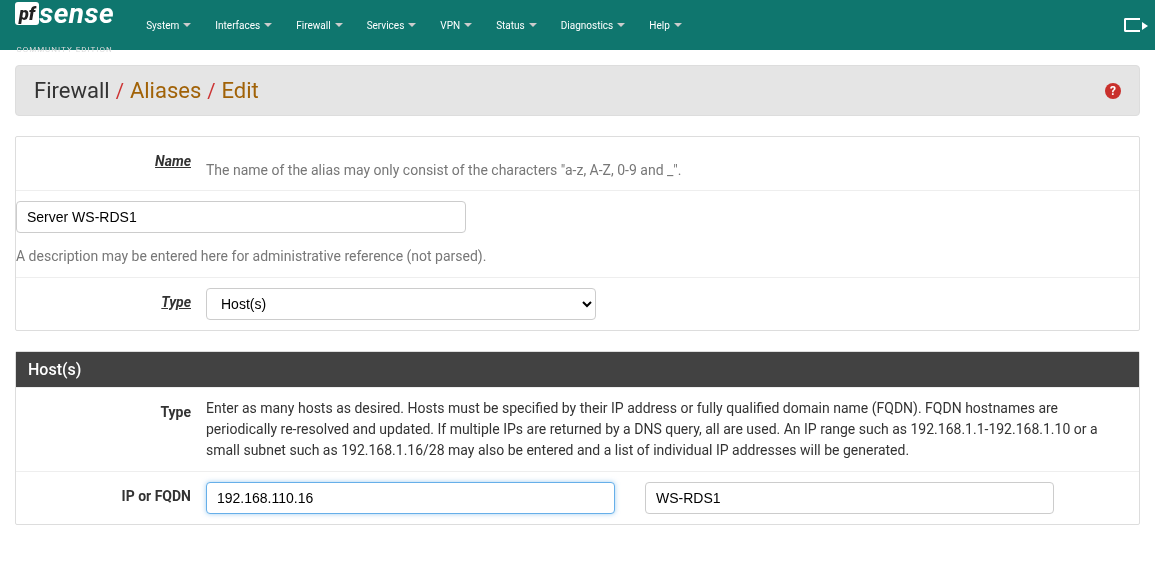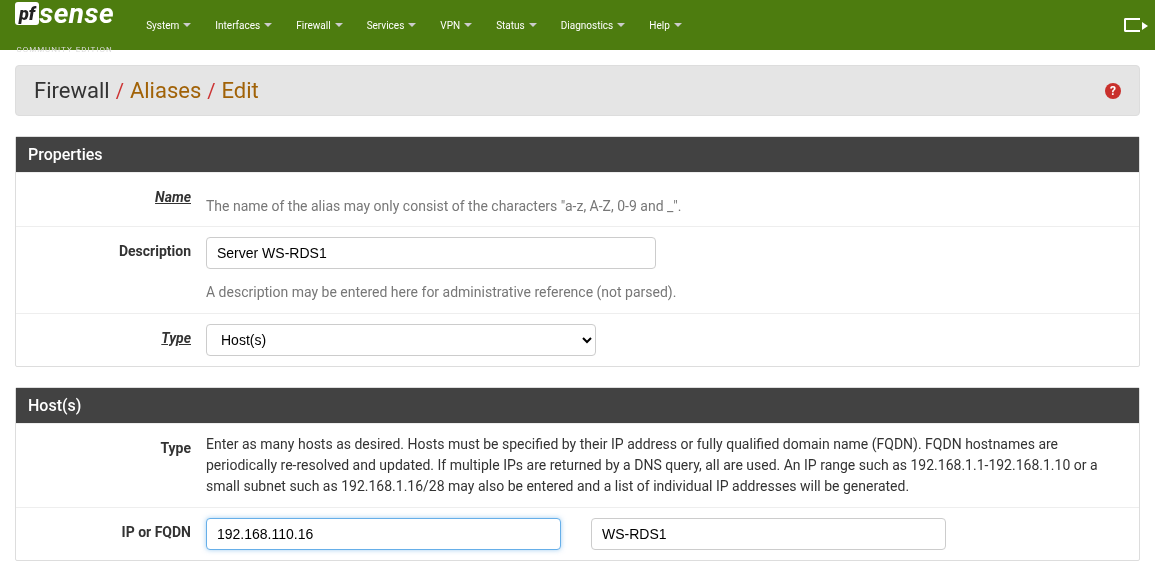--- a/index.html
+++ b/index.html
@@ -3,21 +3,21 @@
 <meta charset="utf-8">
 <style>
   * { box-sizing: border-box; margin: 0; padding: 0; }
   body {
     font-family: -apple-system, BlinkMacSystemFont, "Segoe UI", Roboto, "Helvetica Neue", Arial, sans-serif;
     font-size: 14px;
     background: #fff;
     color: #333;
   }
   .navbar {
-    background: #4d7c0f;
+    background: #0f766e;
     height: 50px;
     display: flex;
     align-items: center;
     padding: 0 15px;
     color: #fff;
   }
   .logo-wrap {
     display: flex;
     flex-direction: column;
     align-items: center;
@@ -146,21 +146,21 @@
     font-size: 14px;
     margin-top: 13px;
     line-height: 1.45;
   }
   .hint-text {
     color: #333;
     font-size: 14px;
     line-height: 1.5;
   }
   .host-row { display: flex; gap: 30px; }
-  .host-row .input { width: 355px; }
+  .host-row .input { width: 409px; }
   .icon-logout {
     display:inline-block; width:16px; height:14px;
     border:2px solid #fff; border-right:none; border-radius:2px 0 0 2px;
     position:relative;
   }
   .icon-logout::after {
     content:''; position:absolute; right:-8px; top:2px;
     border-top:4px solid transparent; border-bottom:4px solid transparent;
     border-left:6px solid #fff;
   }
@@ -220,31 +220,29 @@
   <div class="breadcrumb">
     <span class="bc1">Firewall</span>
     <span class="sep">/</span>
     <span class="bc-link">Aliases</span>
     <span class="sep">/</span>
     <span class="bc-link">Edit</span>
     <span class="help-icon">?</span>
   </div>
 
   <div class="panel">
-    <div class="panel-header">Properties</div>
 
     <div class="form-row">
       <div class="form-label underline">Name</div>
       <div class="form-content">
         <div class="help-text">The name of the alias may only consist of the characters "a-z, A-Z, 0-9 and _".</div>
       </div>
     </div>
 
     <div class="form-row">
-      <div class="form-label">Description</div>
       <div class="form-content">
         <input class="input" type="text" value="Server WS-RDS1" style="">
         <div class="help-text">A description may be entered here for administrative reference (not parsed).</div>
       </div>
     </div>
 
     <div class="form-row">
       <div class="form-label underline">Type</div>
       <div class="form-content">
         <select class="input">

